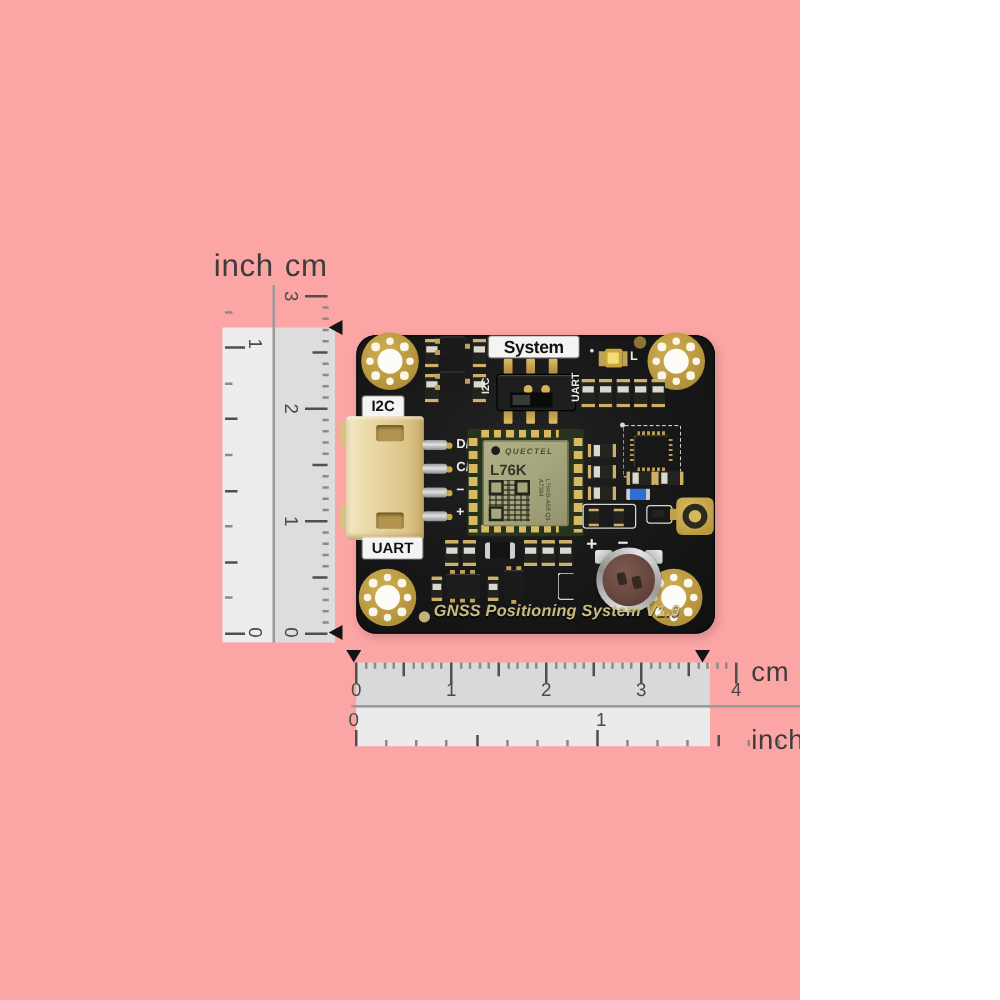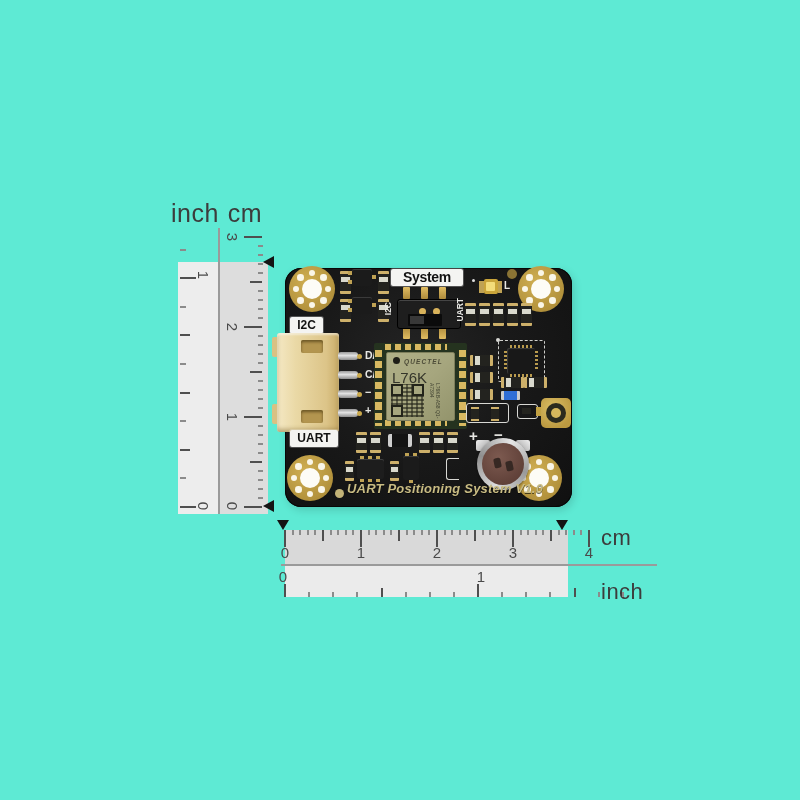--- a/index.html
+++ b/index.html
@@ -1,16 +1,16 @@
 <!DOCTYPE html>
 <html><head>
 <meta charset="utf-8">
 <style>
   html,body{margin:0;padding:0;background:#fff;}
-  #scene{position:relative;width:800px;height:800px;background:#5eead4;overflow:hidden;
+  #scene{position:relative;width:640px;height:800px;background:#fca5a5;overflow:hidden;
          font-family:"Liberation Sans",sans-serif;}
   .abs{position:absolute;}
 
   
   .ruler-label{position:absolute;color:#3c3c3c;font-size:25px;letter-spacing:.5px;text-align:center;}
   .ruler-label-sm{position:absolute;color:#3c3c3c;font-size:22px;letter-spacing:.5px;}
   .shade{position:absolute;}
   .tick{position:absolute;background:#4f4f4f;}
   .tick.dot{background:#8b8b8b;}
   .rnum{position:absolute;color:#4a4a4a;font-size:15px;width:16px;height:16px;line-height:16px;text-align:center;}
@@ -199,21 +199,21 @@
     <div class="white-label" style="left:5px;top:162px;width:48px;height:17px;font-size:12px;line-height:17px;">UART</div>
 
     <div class="abs" style="left:89px;top:75px;width:93px;height:86px;background:#25331f;border-radius:2px;">
       <div class="abs" style="left:1px;top:7px;width:7px;height:76px;background:repeating-linear-gradient(180deg,#d8b961 0 7px,rgba(0,0,0,0) 7px 10.5px);"></div>
       <div class="abs" style="left:85px;top:7px;width:7px;height:76px;background:repeating-linear-gradient(180deg,#d8b961 0 7px,rgba(0,0,0,0) 7px 10.5px);"></div>
       <div class="abs" style="left:11px;top:1px;width:62px;height:6px;background:repeating-linear-gradient(90deg,#d8b961 0 6px,rgba(0,0,0,0) 6px 10px);"></div>
       <div class="abs" style="left:11px;top:77px;width:62px;height:6px;background:repeating-linear-gradient(90deg,#d8b961 0 6px,rgba(0,0,0,0) 6px 10px);"></div>
       <div class="abs" style="left:12px;top:9px;width:67px;height:67px;border-radius:2px;background:linear-gradient(135deg,#b0b087 0,#a6a67e 50%,#93946c 100%);border:1px solid #7e7f5c;">
         <div class="abs" style="left:6px;top:4px;width:7px;height:7px;border-radius:50%;background:#1d1d16;"></div>
         <div class="abs" style="left:17px;top:5px;font-size:6.5px;font-weight:bold;font-style:italic;letter-spacing:1.1px;color:#4d4c38;">QUECTEL</div>
-        <div class="abs" style="left:5px;top:16px;font-size:15px;font-weight:normal;color:#34352a;">L76K</div>
+        <div class="abs" style="left:5px;top:16px;font-size:12px;font-weight:bold;color:#34352a;">L76K</div>
         <div class="abs" style="left:4px;top:31px;width:33px;height:33px;
              background:repeating-linear-gradient(0deg,rgba(35,36,25,.6) 0 2px,rgba(0,0,0,0) 2px 4px),repeating-linear-gradient(90deg,rgba(35,36,25,.55) 0 2px,rgba(0,0,0,0) 2px 5px);">
           <div class="abs" style="left:0;top:0;width:8px;height:8px;border:2px solid #23241a;background:#a6a67e;"></div>
           <div class="abs" style="right:0;top:0;width:8px;height:8px;border:2px solid #23241a;background:#a6a67e;"></div>
           <div class="abs" style="left:0;bottom:0;width:8px;height:8px;border:2px solid #23241a;background:#a6a67e;"></div>
         </div>
         <div class="abs" style="left:42px;top:30px;height:36px;writing-mode:vertical-rl;font-size:5px;color:#3f4030;">L76KB-A58 Q1-A7394</div>
       </div>
     </div>
 
@@ -270,21 +270,21 @@
       <div class="abs" style="left:3px;top:-3px;width:21px;height:3px;background:repeating-linear-gradient(90deg,#bfa254 0 4px,rgba(0,0,0,0) 4px 8px);"></div>
       <div class="abs" style="left:3px;bottom:-3px;width:21px;height:3px;background:repeating-linear-gradient(90deg,#bfa254 0 4px,rgba(0,0,0,0) 4px 8px);"></div>
     </div>
     <div class="res-v" style="left:105px;top:193px;height:14px;width:9px;"></div>
     <div class="abs" style="left:118px;top:188px;width:16px;height:24px;background:#1b1b1b;border-radius:2px;box-shadow:inset 0 1px 0 #3a3a3a;">
       <div class="abs" style="left:2px;top:-3px;width:4px;height:3px;background:#bfa254;box-shadow:8px 0 0 #bfa254;"></div>
       <div class="abs" style="left:6px;bottom:-3px;width:4px;height:3px;background:#bfa254;"></div>
     </div>
     <div class="abs" style="left:161px;top:190px;width:12px;height:20px;border:1px solid #d8d8d4;border-right:none;border-radius:3px 0 0 3px;"></div>
 
-    <div class="abs" style="left:62px;top:213px;font-size:13px;font-weight:bold;font-style:italic;letter-spacing:.2px;color:#c9bc83;text-shadow:0 1px 0 rgba(0,0,0,.6);">UART Positioning System V1.0</div>
+    <div class="abs" style="left:62px;top:213px;font-size:13px;font-weight:bold;font-style:italic;letter-spacing:.2px;color:#c9bc83;text-shadow:0 1px 0 rgba(0,0,0,.6);">GNSS Positioning System V1.0</div>
   </div>
 <div class="tick" style="left: 284px; top: 530px; width: 2px; height: 17px;"></div>
     <div class="tick dot" style="left: 291.6px; top: 530px; width: 2px; height: 4.5px;"></div>
     <div class="tick dot" style="left: 299.2px; top: 530px; width: 2px; height: 4.5px;"></div>
     <div class="tick dot" style="left: 306.8px; top: 530px; width: 2px; height: 4.5px;"></div>
     <div class="tick dot" style="left: 314.4px; top: 530px; width: 2px; height: 4.5px;"></div>
     <div class="tick" style="left: 322px; top: 530px; width: 2px; height: 11px;"></div>
     <div class="tick dot" style="left: 329.6px; top: 530px; width: 2px; height: 4.5px;"></div>
     <div class="tick dot" style="left: 337.2px; top: 530px; width: 2px; height: 4.5px;"></div>
     <div class="tick dot" style="left: 344.8px; top: 530px; width: 2px; height: 4.5px;"></div>

